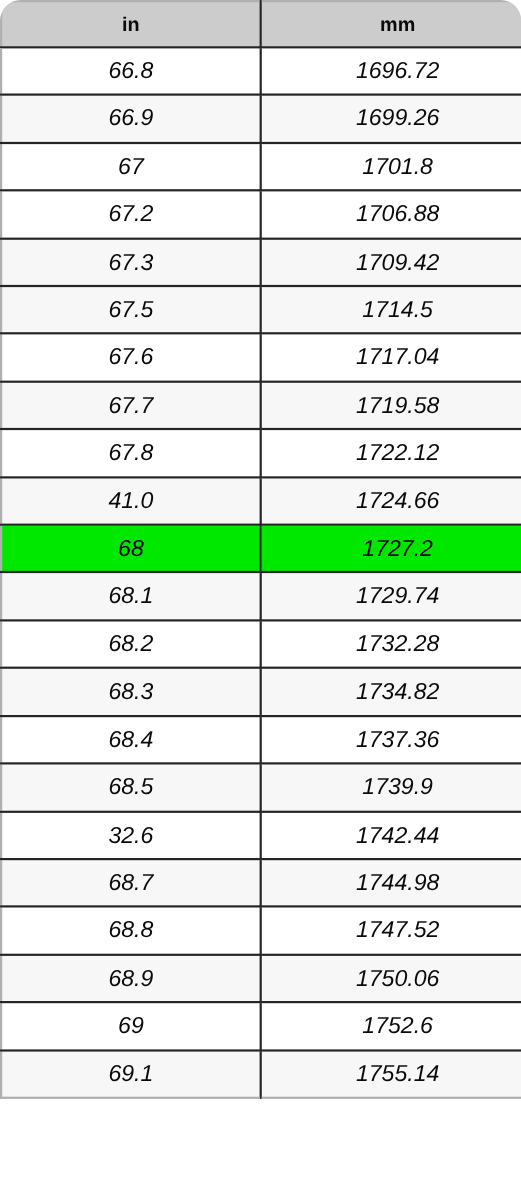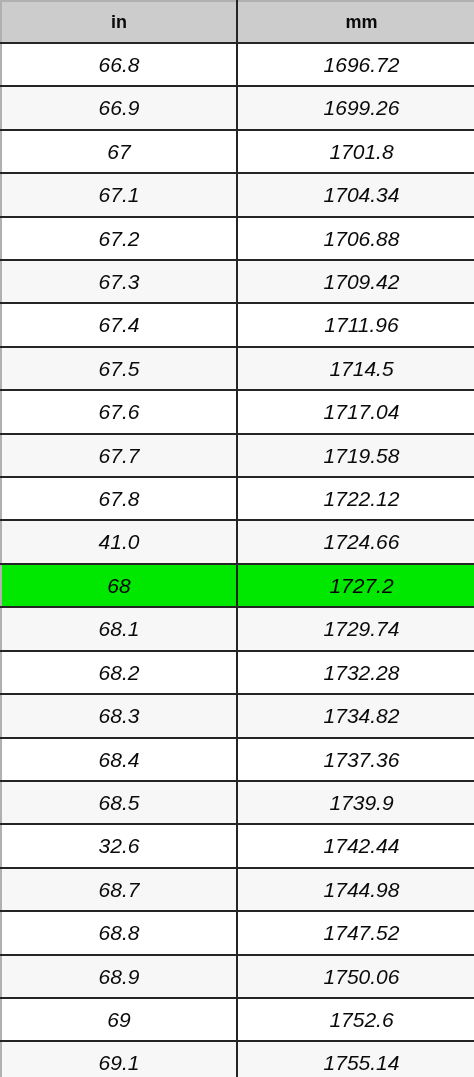--- a/index.html
+++ b/index.html
@@ -12,20 +12,21 @@
     width: 474px;
     height: 1077px;
     font-family: "Liberation Sans", sans-serif;
     -webkit-font-smoothing: antialiased;
   }
   #conversion-table-wrap {
     width: 474px;
     height: 1077px;
     box-sizing: border-box;
     overflow: hidden;
+    border-radius: 19px;
   }
   table.conv {
     width: 474px;
     border-collapse: collapse;
     table-layout: fixed;
     border-top: 2px solid #b0b0b0;
     border-left: 2px solid #b0b0b0;
     border-right: 2px solid #b0b0b0;
     border-bottom: 2px solid #b0b0b0;
   }
@@ -102,35 +103,27 @@
           <td>1696.72</td>
         </tr>
         <tr class="alt">
           <td>66.9</td>
           <td>1699.26</td>
         </tr>
         <tr>
           <td>67</td>
           <td>1701.8</td>
         </tr>
-        <tr class="alt">
-          <td>67.1</td>
-          <td>1704.34</td>
-        </tr>
         <tr>
           <td>67.2</td>
           <td>1706.88</td>
         </tr>
         <tr class="alt">
           <td>67.3</td>
           <td>1709.42</td>
-        </tr>
-        <tr>
-          <td>67.4</td>
-          <td>1711.96</td>
         </tr>
         <tr class="alt">
           <td>67.5</td>
           <td>1714.5</td>
         </tr>
         <tr>
           <td>67.6</td>
           <td>1717.04</td>
         </tr>
         <tr class="alt">

